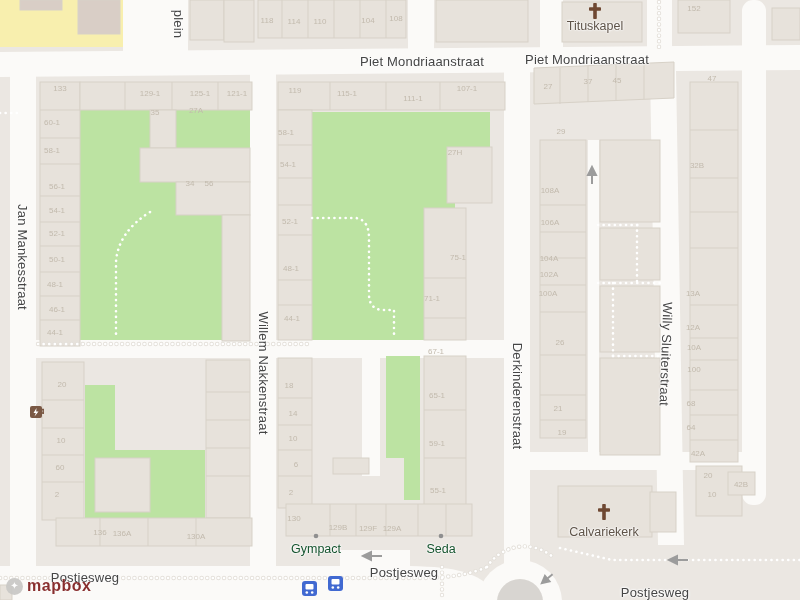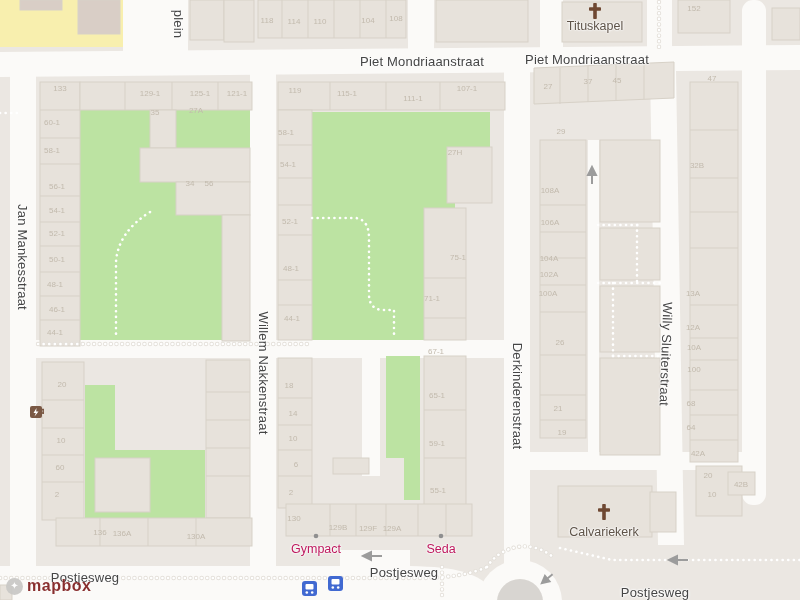--- a/index.html
+++ b/index.html
@@ -2,21 +2,21 @@
 <html><head>
 <meta charset="utf-8">
 <style>
   html,body{margin:0;padding:0;background:#ddd;}
   #map{position:relative;width:800px;height:600px;overflow:hidden;
        background:#EBE7E2;font-family:"Liberation Sans",sans-serif;}
   #base{position:absolute;left:0;top:0;}
   #labels{position:absolute;left:0;top:0;width:800px;height:600px;pointer-events:none;}
   .street-label{position:absolute;font-size:13px;color:#454545;white-space:nowrap;
       text-shadow:0 0 2px #fff,0 0 2px #fff,0 0 3px #fff,0 0 3px #fff;letter-spacing:.2px;}
-  .poi-label{position:absolute;font-size:12.5px;color:#be185d;white-space:nowrap;
+  .poi-label{position:absolute;font-size:12.5px;color:#14532d;white-space:nowrap;
       transform:translate(-50%,-50%);
       text-shadow:0 0 2px #fff,0 0 2px #fff,0 0 3px #fff;}
   .poi-label.church{color:#5E5348;}
   .house-number{position:absolute;font-size:8px;color:#C2BAAD;white-space:nowrap;
       transform:translate(-50%,-50%);}
   #brand{position:absolute;left:6px;bottom:5px;display:flex;align-items:center;gap:4px;opacity:.92;}
   #brand .logo-circle{width:17px;height:17px;border-radius:50%;background:#C9C8C6;color:#fff;
       display:flex;align-items:center;justify-content:center;font-size:10px;line-height:1;}
   #brand .wordmark{font-size:16px;font-weight:bold;color:#7f1d1d;letter-spacing:.5px;
       text-shadow:0 0 1px rgba(255,255,255,.6);}

